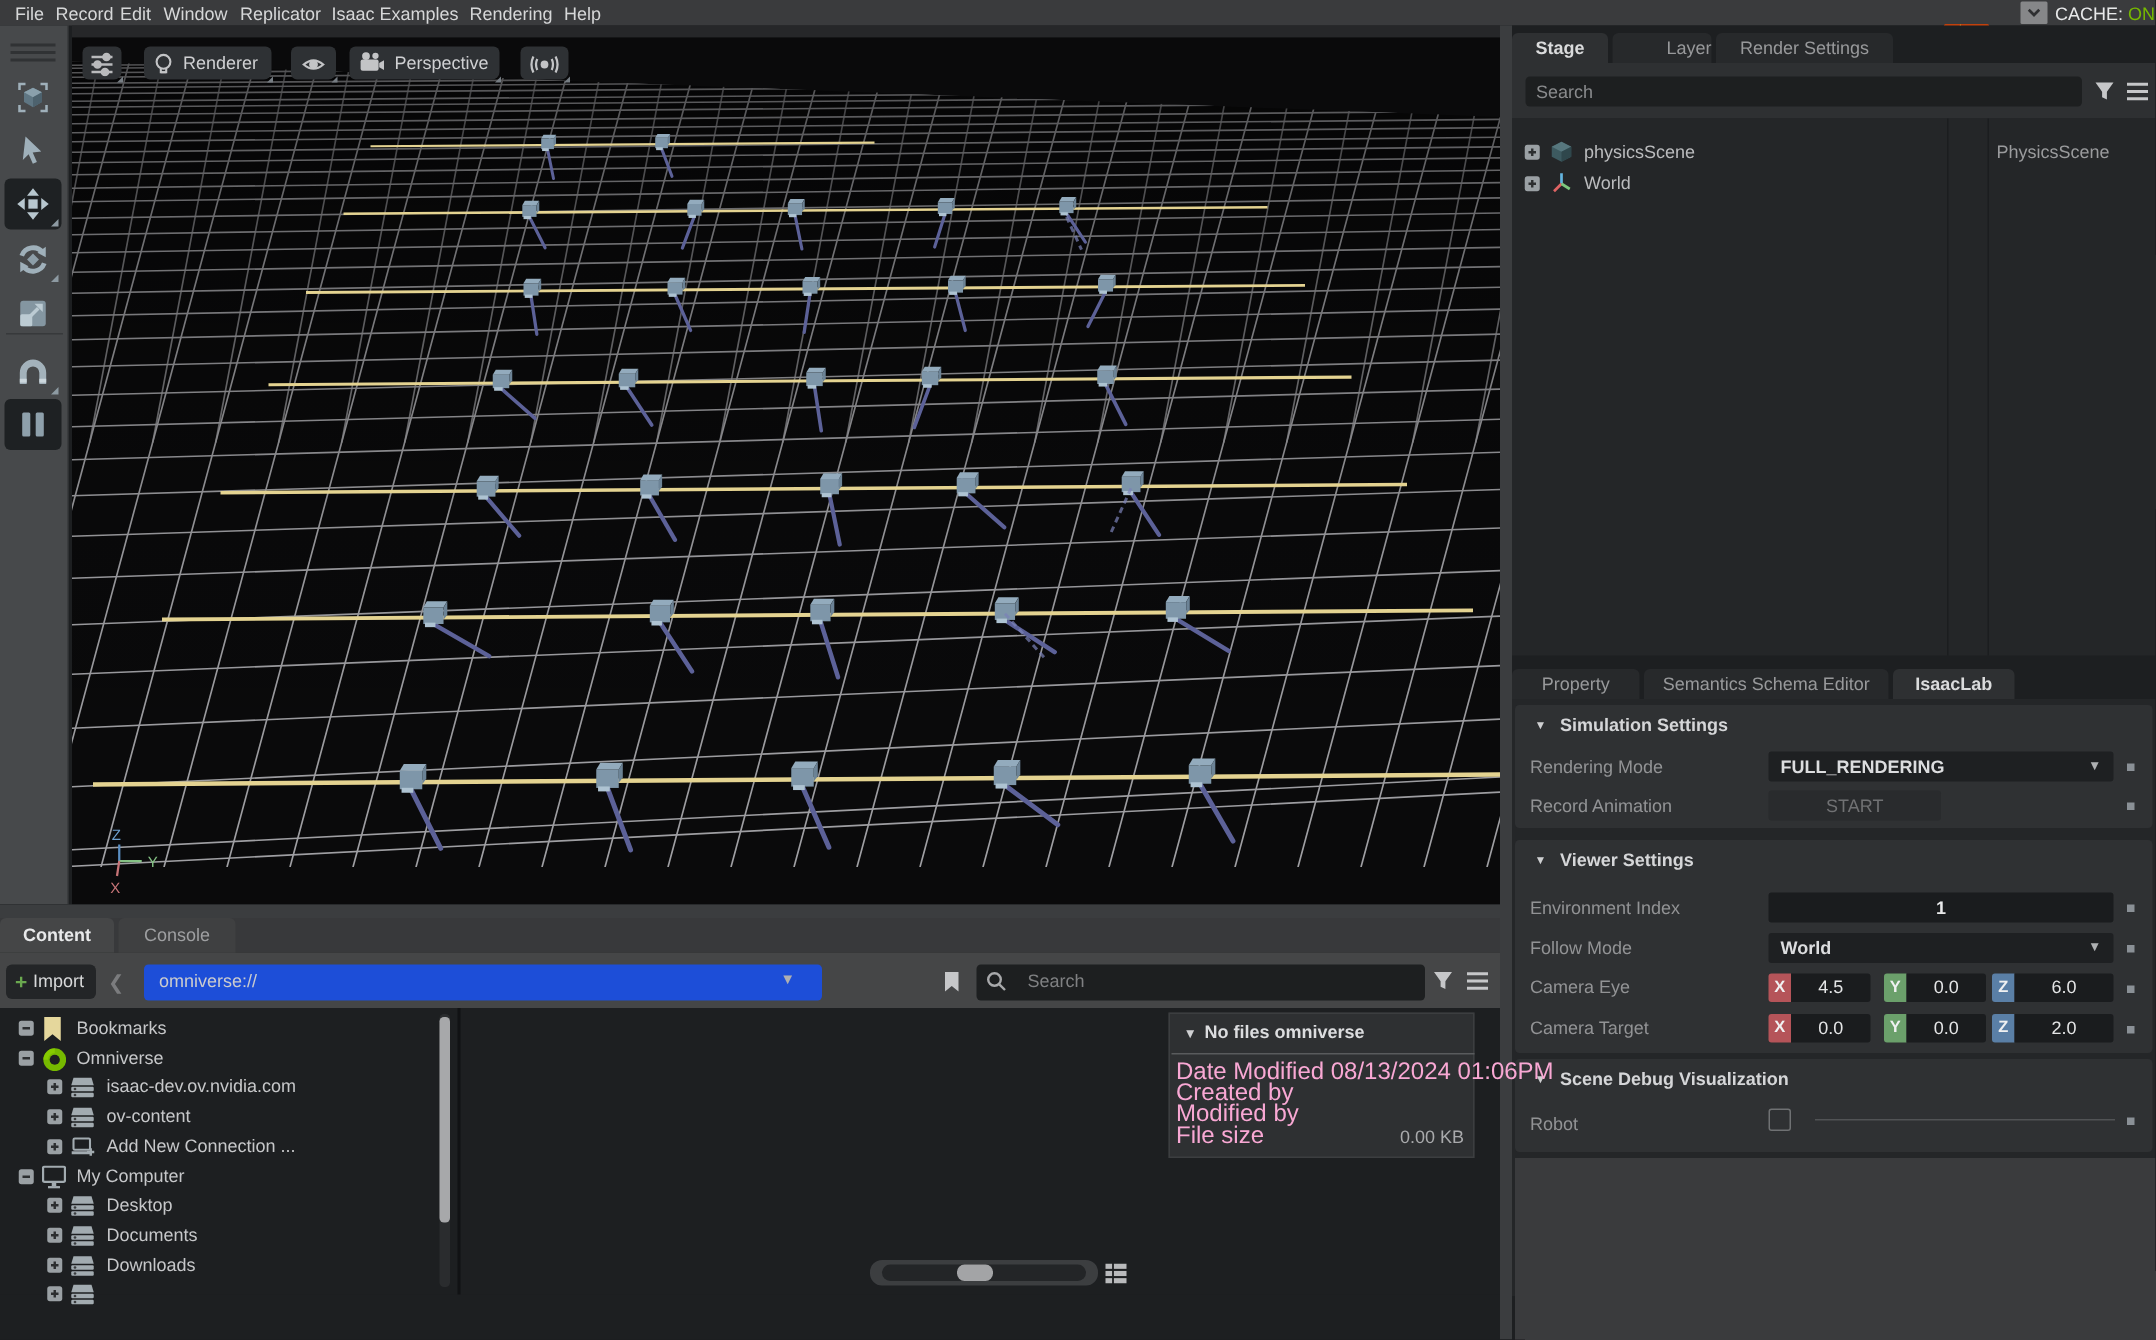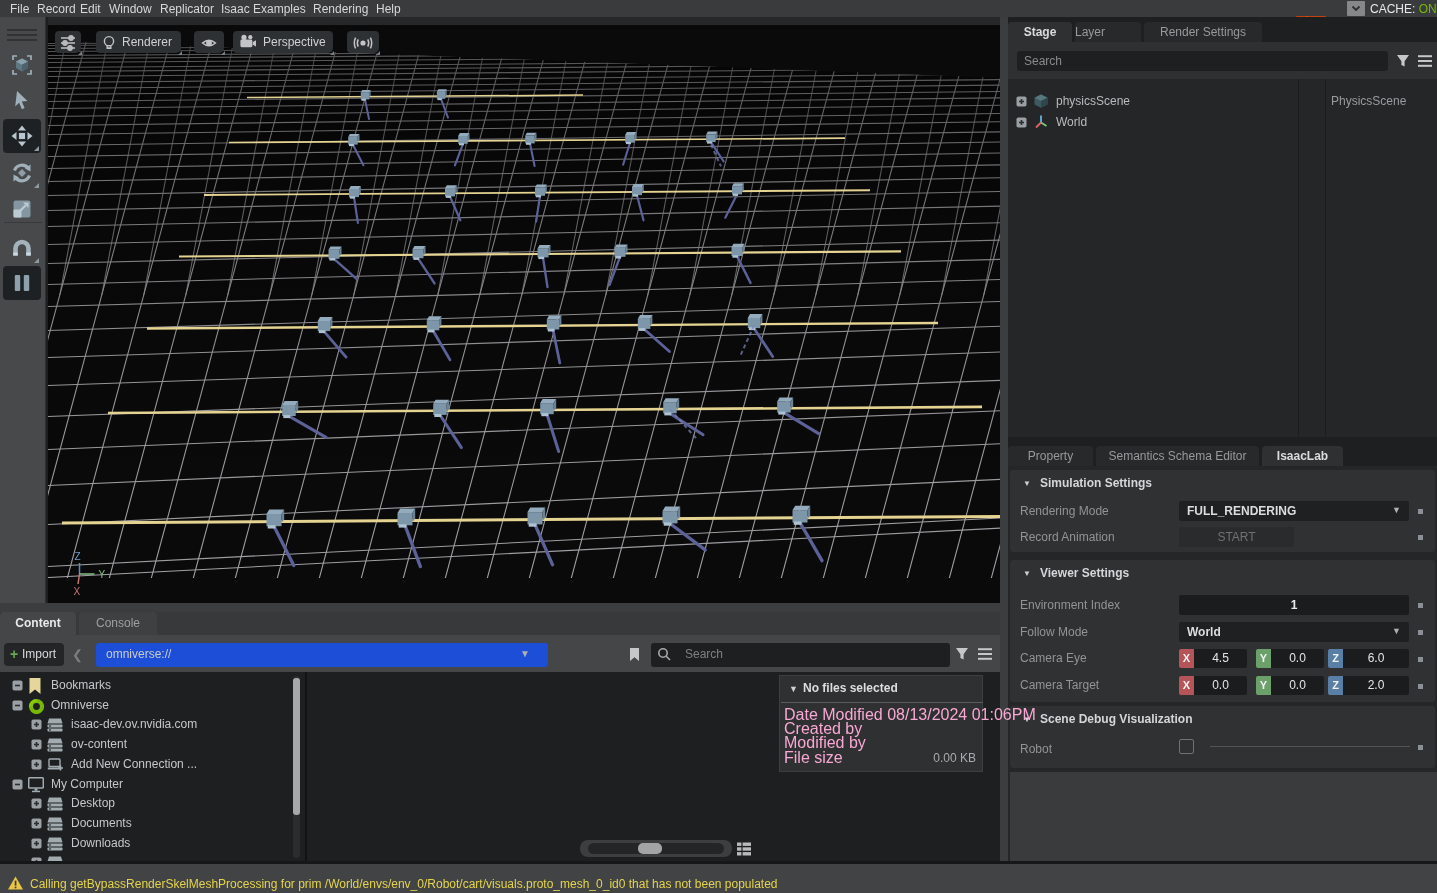--- a/index.html
+++ b/index.html
@@ -452,21 +452,21 @@
               <path d="M14.8 3.4 Q16.6 7 14.8 10.6"></path>
               <path d="M17.4 1.6 Q20 7 17.4 12.4"></path>
             </g>
           </svg></span>
         <span style="position:absolute;right:-1px;bottom:-2px;width:0;height:0;border-left:4px solid transparent;border-bottom:4px solid #767d83"></span>
       </div>
     </div>
     <div style="position:absolute;left:1000px;top:17px;width:8px;height:876px;background:#3b3d3f"></div>
     <div style="position:absolute;left:1008px;top:17px;width:429px;height:876px;background:#1d1f21;font-size:12px">
       <div style="position:absolute;left:0px;top:5px;width:64px;height:20px;background:#2e3032;border-radius:4px 4px 0 0;color:#dadbdc;text-align:center;line-height:21px;font-weight:bold">Stage</div>
-      <div style="position:absolute;left:67px;top:5px;width:66px;height:20px;background:#27292b;border-radius:4px 4px 0 0;color:#98999b;text-align:left;line-height:21px;font-weight:normal">Layer</div>
+      <div style="position:absolute;left:67px;top:5px;width:66px;height:20px;background:#27292b;border-radius:4px 4px 0 0;color:#98999b;text-align:right;line-height:21px;font-weight:normal">Layer</div>
       <div style="position:absolute;left:136px;top:5px;width:118px;height:20px;background:#27292b;border-radius:4px 4px 0 0;color:#98999b;text-align:center;line-height:21px;font-weight:normal">Render Settings</div>
       <div style="position:absolute;left:0;top:25px;width:429px;height:37px;background:#2e3032"></div>
       <div style="position:absolute;left:9px;top:34px;width:371px;height:20px;background:#1d1f20;border-radius:3px;color:#8a8b8d;line-height:20px"><span style="margin-left:7px">Search</span></div>
       <span style="position:absolute;left:388px;top:37px"><svg width="14" height="13" viewBox="0 0 14 13" style="">
           <path d="M1 1 L13 1 L8.6 7.2 L8.6 12.4 L5.4 10.9 L5.4 7.2 Z" fill="#c6c7c9"></path>
         </svg></span>
       <span style="position:absolute;left:409px;top:37px"><svg width="16" height="14" viewBox="0 0 16 14" style="">
           <g stroke="#c6c7c9" stroke-width="2">
             <line x1="1" y1="2.2" x2="15" y2="2.2"></line>
             <line x1="1" y1="7" x2="15" y2="7"></line>
@@ -739,40 +739,32 @@
           </g>
           <g fill="#3a3c3e">
             <circle cx="3" cy="9" r="0.9"></circle>
             <circle cx="3" cy="13" r="0.9"></circle>
           </g>
         </svg></span>
       <div style="position:absolute;left:293px;top:73px;width:7px;height:182px;background:#2a2c2e;border-radius:3px"></div>
       <div style="position:absolute;left:293px;top:75px;width:7px;height:137px;background:#a7a8aa;border-radius:3px"></div>
       <div style="position:absolute;left:779px;top:72px;width:204px;height:97px;background:#2e3032;border:1px solid #3c3e40">
         <span style="position:absolute;left:9px;top:8px;color:#cfd0d2;font-size:9px">▼</span>
-        <span style="position:absolute;left:23px;top:5px;color:#dcdddf;font-weight:bold">No files selected</span>
+        <span style="position:absolute;left:23px;top:5px;color:#dcdddf;font-weight:bold">No files omniverse</span>
         <div style="position:absolute;left:1px;top:26px;width:202px;height:1px;background:#595b5d"></div>
         <div style="position:absolute;left:4px;top:32px;color:#f9a8d4;font-size:16px;line-height:14.2px">Date Modified 08/13/2024 01:06PM<br>Created by<br>Modified by<br>File size</div>
         <span style="position:absolute;right:6px;top:75px;color:#a9aaac">0.00 KB</span>
       </div>
       <div style="position:absolute;left:580px;top:237px;width:152px;height:17px;background:#3c3e40;border-radius:8px">
         <div style="position:absolute;left:8px;top:3px;width:136px;height:11px;background:#232527;border-radius:6px"></div>
         <div style="position:absolute;left:58px;top:3px;width:24px;height:11px;background:#a3a4a6;border-radius:5px"></div>
       </div>
       <span style="position:absolute;left:736px;top:238px"><svg width="16" height="16" viewBox="0 0 16 16" style="">
           <g fill="#b9babc">
             <rect x="1" y="1.5" width="4.4" height="3.4"></rect>
             <rect x="6.6" y="1.5" width="8.4" height="3.4"></rect>
             <rect x="1" y="6.3" width="4.4" height="3.4"></rect>
             <rect x="6.6" y="6.3" width="8.4" height="3.4"></rect>
             <rect x="1" y="11.1" width="4.4" height="3.4"></rect>
             <rect x="6.6" y="11.1" width="8.4" height="3.4"></rect>
           </g>
         </svg></span>
     </div>
-    <div style="position:absolute;left:0;top:861px;width:1437px;height:32px;background:#414345;border-top:3px solid #161719">
-      <span style="position:absolute;left:8px;top:12px"><svg width="15" height="14" viewBox="0 0 15 14" style="">
-          <path d="M7.5 0.5 L15 13.5 L0 13.5 Z" fill="#e7c545"></path>
-          <rect x="6.7" y="4.6" width="1.7" height="5" fill="#3a3b2a"></rect>
-          <rect x="6.7" y="10.6" width="1.7" height="1.7" fill="#3a3b2a"></rect>
-        </svg></span>
-      <span style="position:absolute;left:30px;top:13px;color:#e5d44c;font-size:12px">Calling getBypassRenderSkelMeshProcessing for prim /World/envs/env_0/Robot/cart/visuals.proto_mesh_0_id0 that has not been populated</span>
-    </div>
   </div>
 </body></html>

